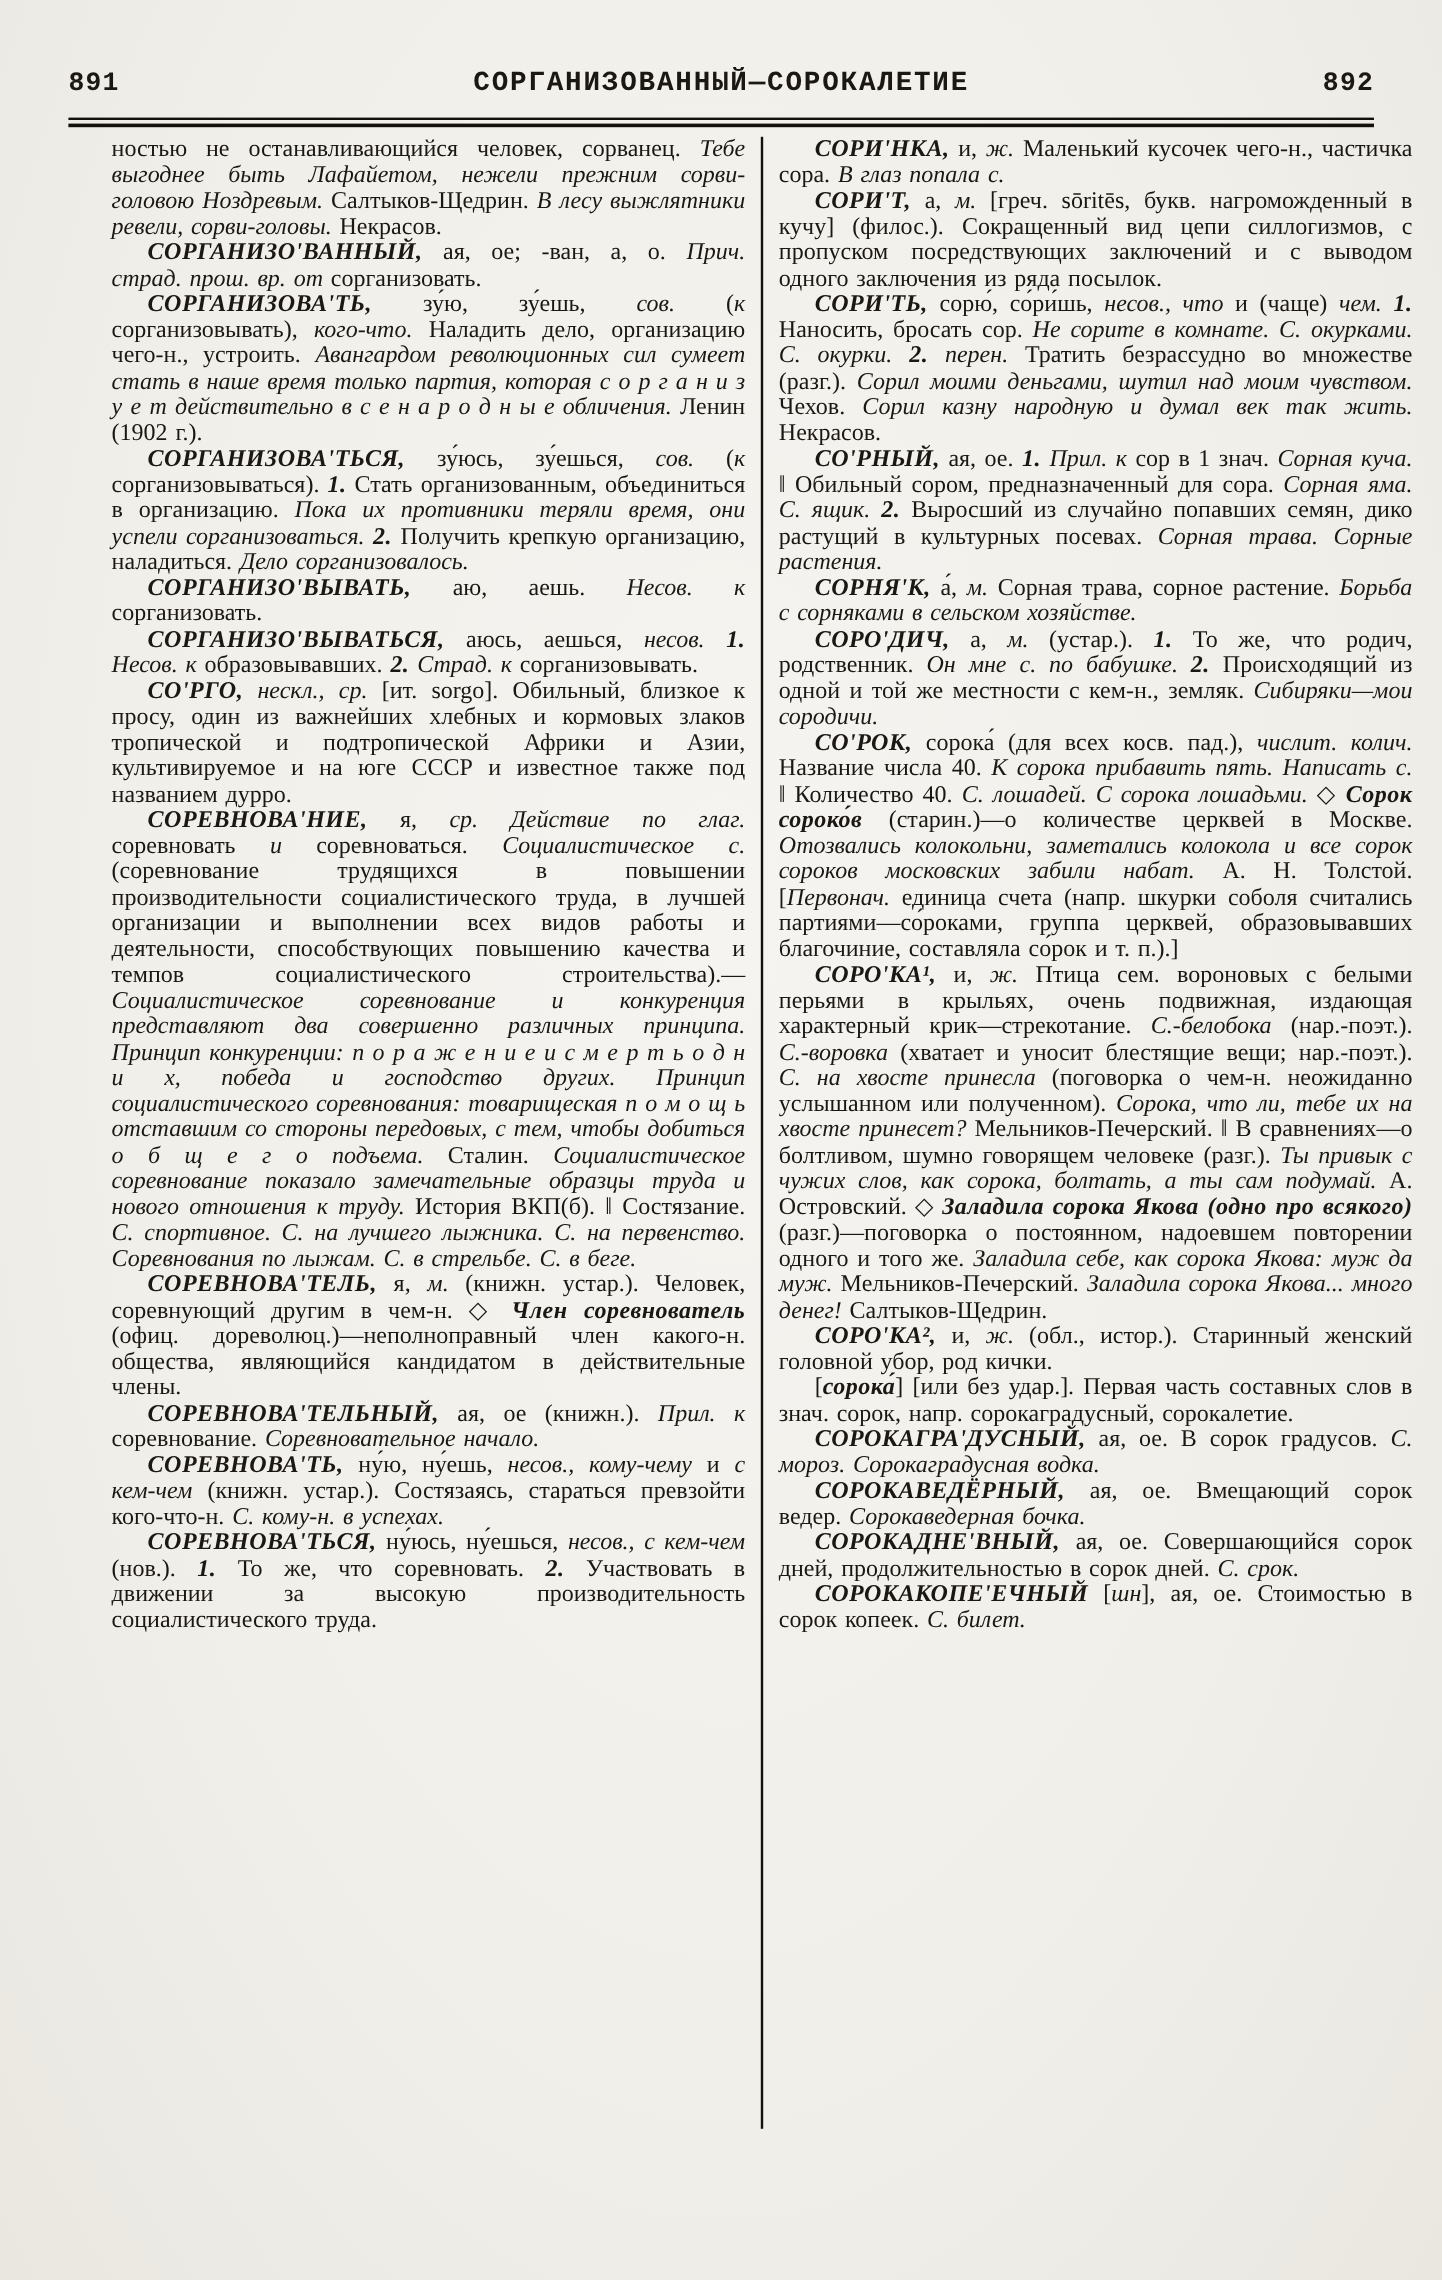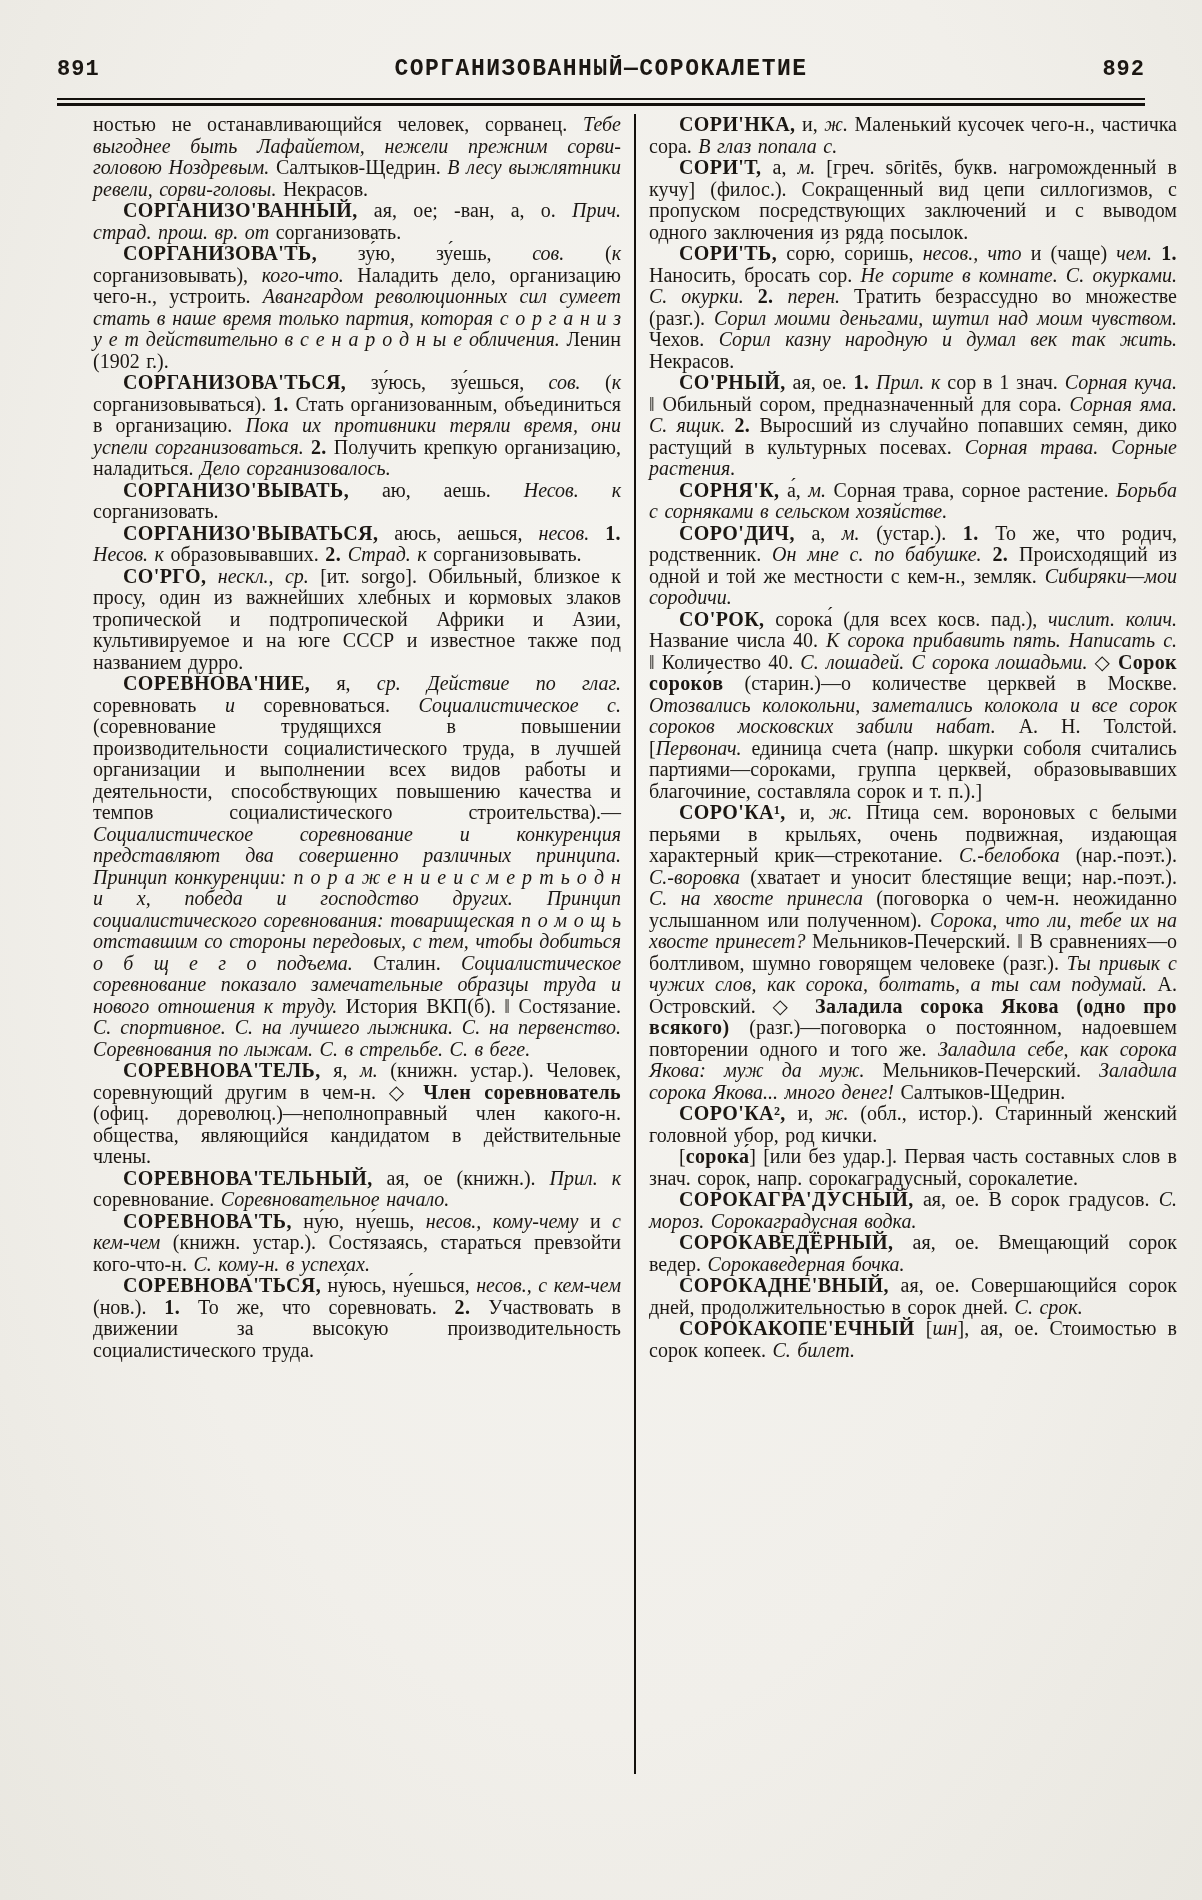--- a/index.html
+++ b/index.html
@@ -71,20 +71,21 @@
     margin: 0;
     font-size: 20px;
     line-height: 21.5px;
     text-indent: 30px;
     word-spacing: 1.5px;
   }
   .entry.no-indent { text-indent: 0; }
   .hw {
     font-weight: bold;
     letter-spacing: 0.4px;
+    font-style: italic;
   }
   .it { font-style: italic; }
 </style>
 </head>
 <body>
 
 <div class="page">
   <div class="header">
     <span class="page-number">891</span>
     <span class="running-title">СОРГАНИЗОВАННЫЙ—СОРОКАЛЕТИЕ</span>

